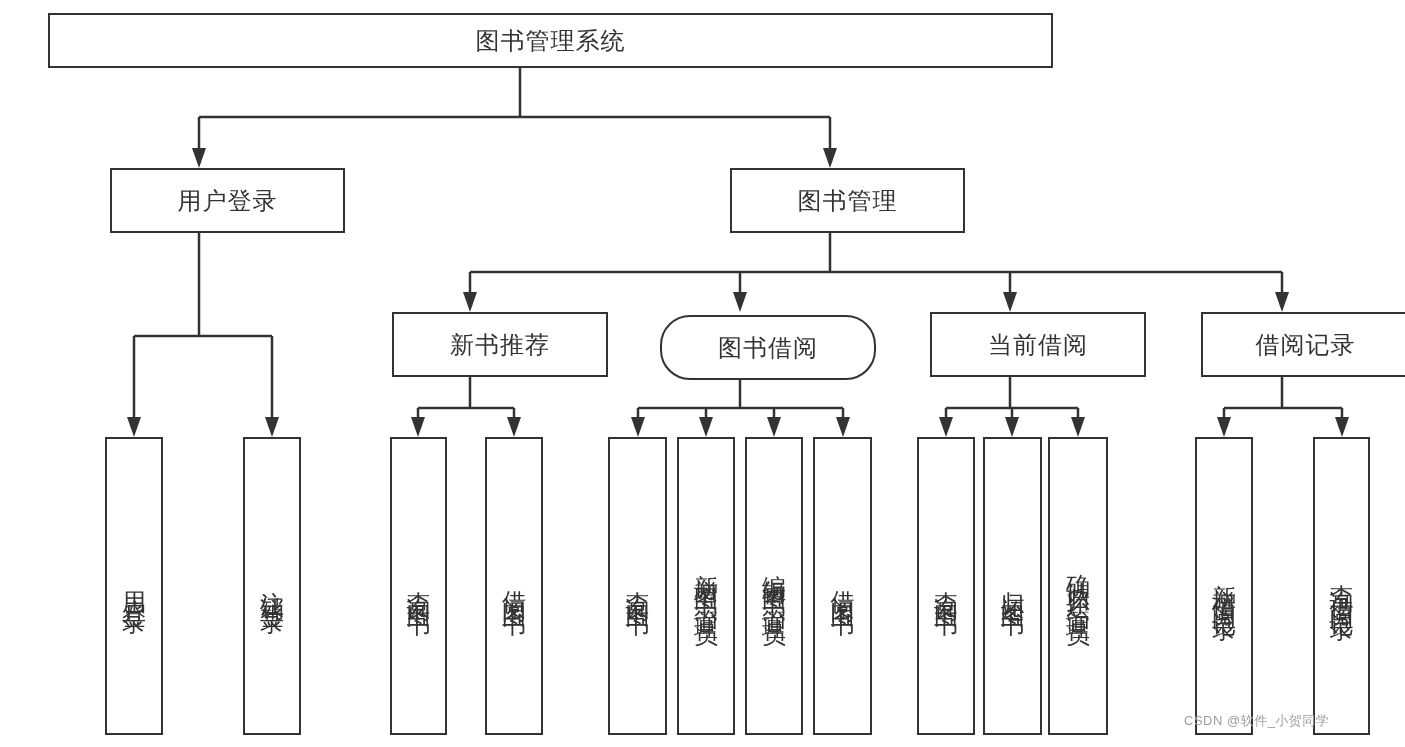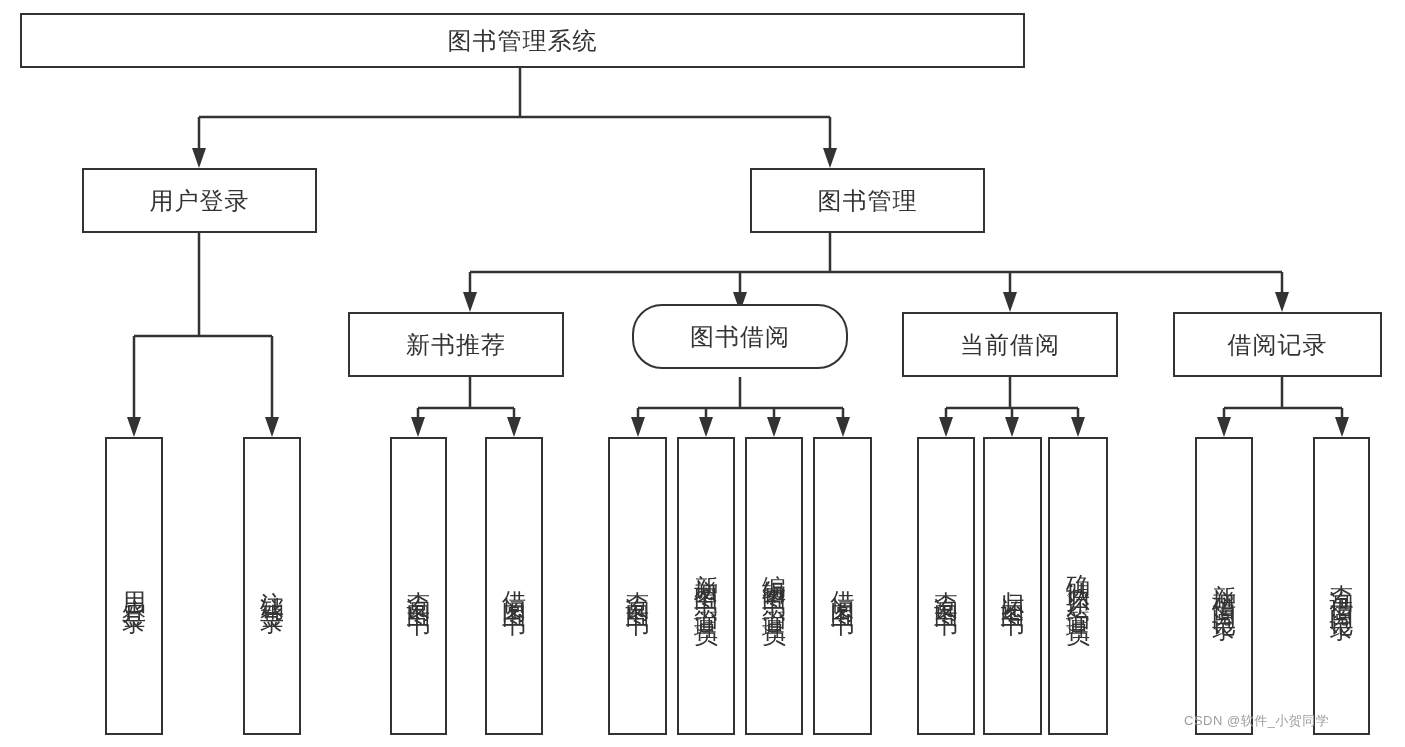--- a/index.html
+++ b/index.html
@@ -17,20 +17,21 @@
     box-sizing:border-box;
     border:2.5px solid #333333;
     background:#ffffff;
     display:flex;align-items:center;justify-content:center;
     text-align:center;
   }
   .h-node{
     font-size:24px;
     letter-spacing:1px;
     white-space:nowrap;
+    margin-left:28px;
   }
   .v-node{
     writing-mode:vertical-rl;
     text-orientation:mixed;
     font-size:24px;
     letter-spacing:7px;
     line-height:1;
   }
   .watermark{
     position:absolute;
@@ -69,28 +70,28 @@
       M1217 417 L1231 417 L1224 437 Z  M1335 417 L1349 417 L1342 437 Z"></path>
   </svg>
 
   <div class="node h-node" style="left:20px;top:13px;width:1005px;height:55px;">
     <span>图书管理系统</span>
   </div>
 
   <div class="node h-node" style="left:82px;top:168px;width:235px;height:65px;">
     <span>用户登录</span>
   </div>
-  <div class="node h-node" style="left:750px;top:168px;width:235px;height:65px;">
+  <div class="node h-node" style="left:702px;top:168px;width:235px;height:65px;">
     <span>图书管理</span>
   </div>
 
-  <div class="node h-node" style="left:348px;top:312px;width:216px;height:65px;">
+  <div class="node h-node" style="left:364px;top:312px;width:216px;height:65px;">
     <span>新书推荐</span>
   </div>
-  <div class="node h-node" style="left:632px;top:304px;width:216px;height:65px;border-radius:30px;">
+  <div class="node h-node" style="left:632px;top:315px;width:216px;height:65px;border-radius:30px;">
     <span>图书借阅</span>
   </div>
   <div class="node h-node" style="left:902px;top:312px;width:216px;height:65px;font-family:Liberation Serif, serif;">
     <span>当前借阅</span>
   </div>
   <div class="node h-node" style="left:1173px;top:312px;width:209px;height:65px;">
     <span>借阅记录</span>
   </div>
 
   <div class="node v-node" style="left:105px;top:437px;width:58px;height:298px;">

